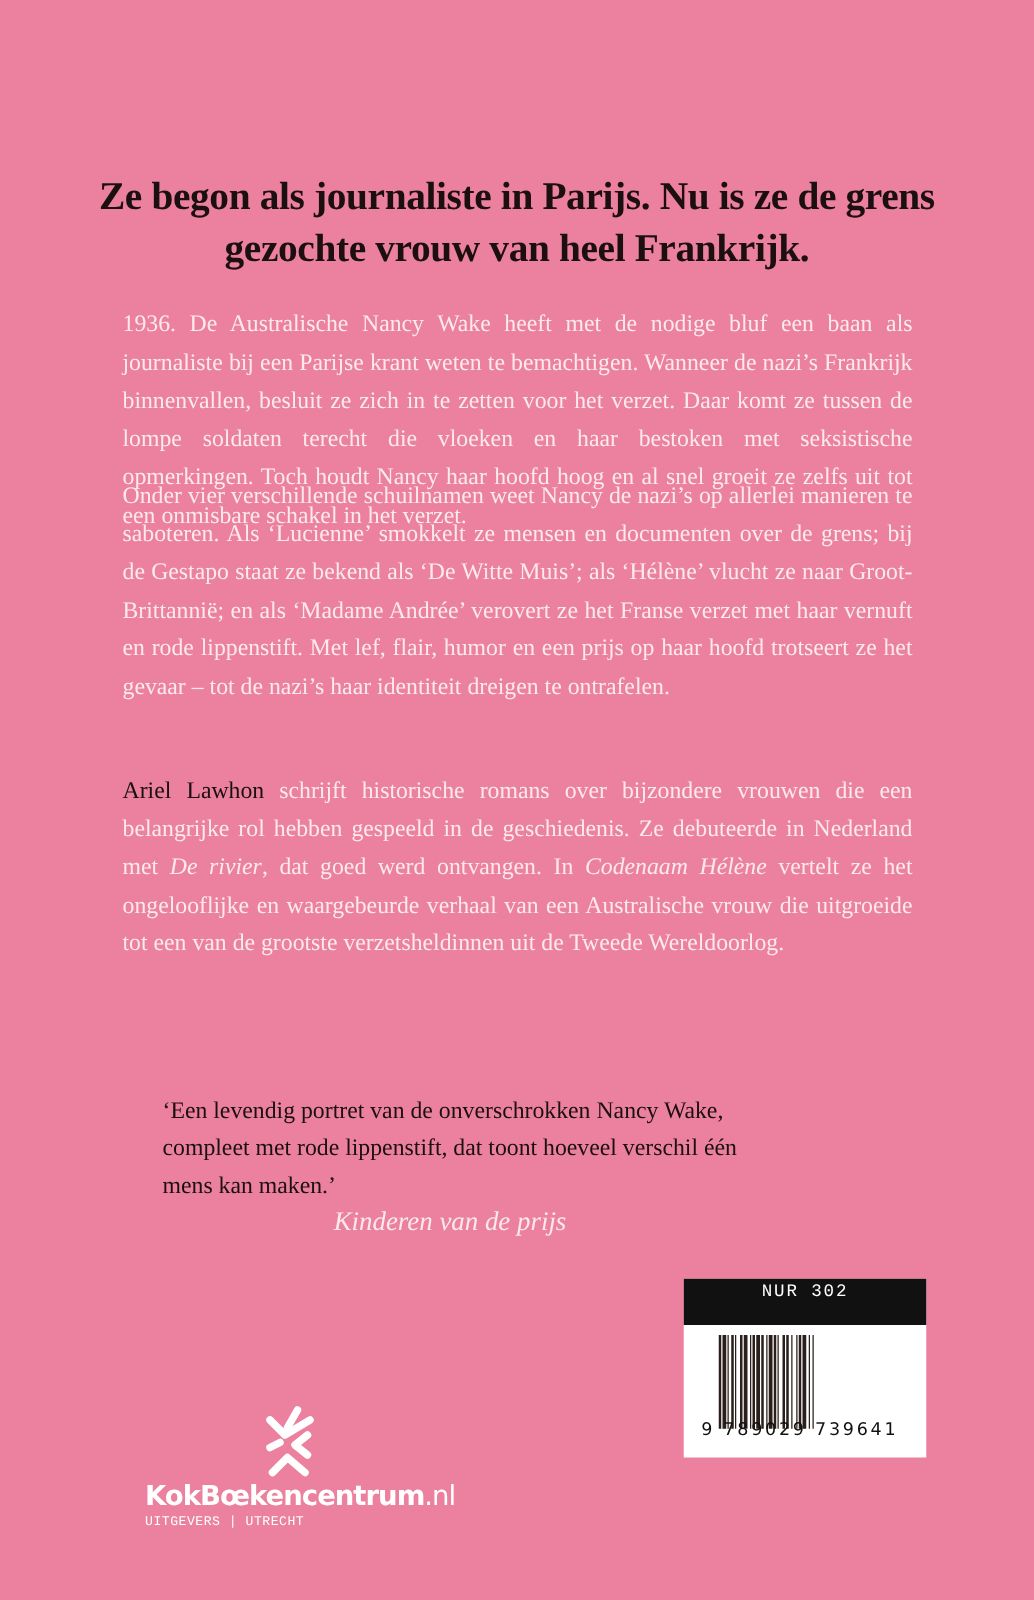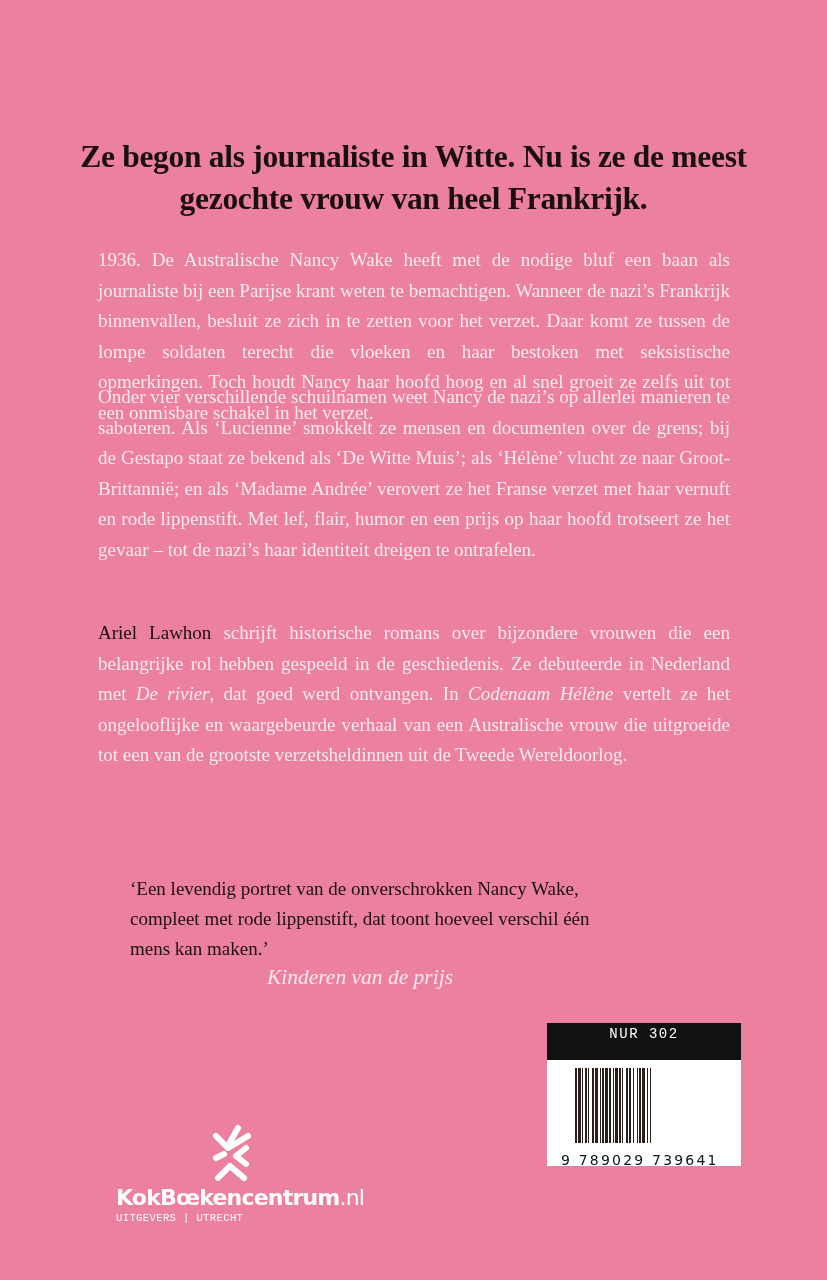--- a/index.html
+++ b/index.html
@@ -73,39 +73,38 @@
     }
     .bars span { display: block; background: #2a1f1a; height: 100%; }
     .isbn {
       position: absolute;
       left: 14px; top: 113px; width: 170px;
       font-family: "DejaVu Sans", sans-serif;
       font-size: 14px;
       letter-spacing: 2.2px;
       color: #111;
       background: transparent;
-      margin-top: 16px;
     }
     .logo {
       position: absolute;
       left: 104px; top: 1122px;
       display: flex; align-items: center; flex-direction: column;
     }
     .logo-mark { width: 48px; height: 64px; }
     .logo-text { margin-left: 12px; color: #ffffff; font-family: "DejaVu Sans", sans-serif; }
     .logo-name { font-size: 22px; font-weight: bold; letter-spacing: -0.8px; line-height: 24px; }
     .logo-name .tld { font-weight: normal; }
     .logo-sub { font-size: 10.5px; letter-spacing: 0.4px; margin-top: 2px; font-family: Liberation Mono, monospace; }
   </style>
 </head>
 <body>
 
 <div>
 
-  <h1 class="headline">Ze begon als journaliste in Witte. Nu is ze de meest gezochte vrouw van heel Frankrijk.</h1>
+  <h1 class="headline">Ze begon als journaliste in Parijs. Nu is ze de grens gezochte vrouw van heel Frankrijk.</h1>
 
   <p class="body-text p1">1936. De Australische Nancy Wake heeft met de nodige bluf een baan als journaliste bij een Parijse krant weten te bemachtigen. Wanneer de nazi’s Frankrijk binnenvallen, besluit ze zich in te zetten voor het verzet. Daar komt ze tussen de lompe soldaten terecht die vloeken en haar bestoken met seksistische opmerkingen. Toch houdt Nancy haar hoofd hoog en al snel groeit ze zelfs uit tot een onmisbare schakel in het verzet.</p>
 
   <p class="body-text p2">Onder vier verschillende schuilnamen weet Nancy de nazi’s op allerlei manieren te saboteren. Als ‘Lucienne’ smokkelt ze mensen en documenten over de grens; bij de Gestapo staat ze bekend als ‘De Witte Muis’; als ‘Hélène’ vlucht ze naar Groot-Brittannië; en als ‘Madame Andrée’ verovert ze het Franse verzet met haar vernuft en rode lippenstift. Met lef, flair, humor en een prijs op haar hoofd trotseert ze het gevaar – tot de nazi’s haar identiteit dreigen te ontrafelen.</p>
 
   <p class="body-text p3"><span class="author-name">Ariel Lawhon</span><span> schrijft historische romans over bijzondere vrouwen die een belangrijke rol hebben gespeeld in de geschiedenis. Ze debuteerde in Nederland met </span><span class="ital">De rivier</span><span>, dat goed werd ontvangen. In </span><span class="ital">Codenaam Hélène</span><span> vertelt ze het ongelooflijke en waargebeurde verhaal van een Australische vrouw die uitgroeide tot een van de grootste verzetsheldinnen uit de Tweede Wereldoorlog.</span></p>
 
   <p class="quote">‘Een levendig portret van de onverschrokken Nancy Wake, compleet met rode lippenstift, dat toont hoeveel verschil één mens kan maken.’</p>
 
   <p class="attribution">

